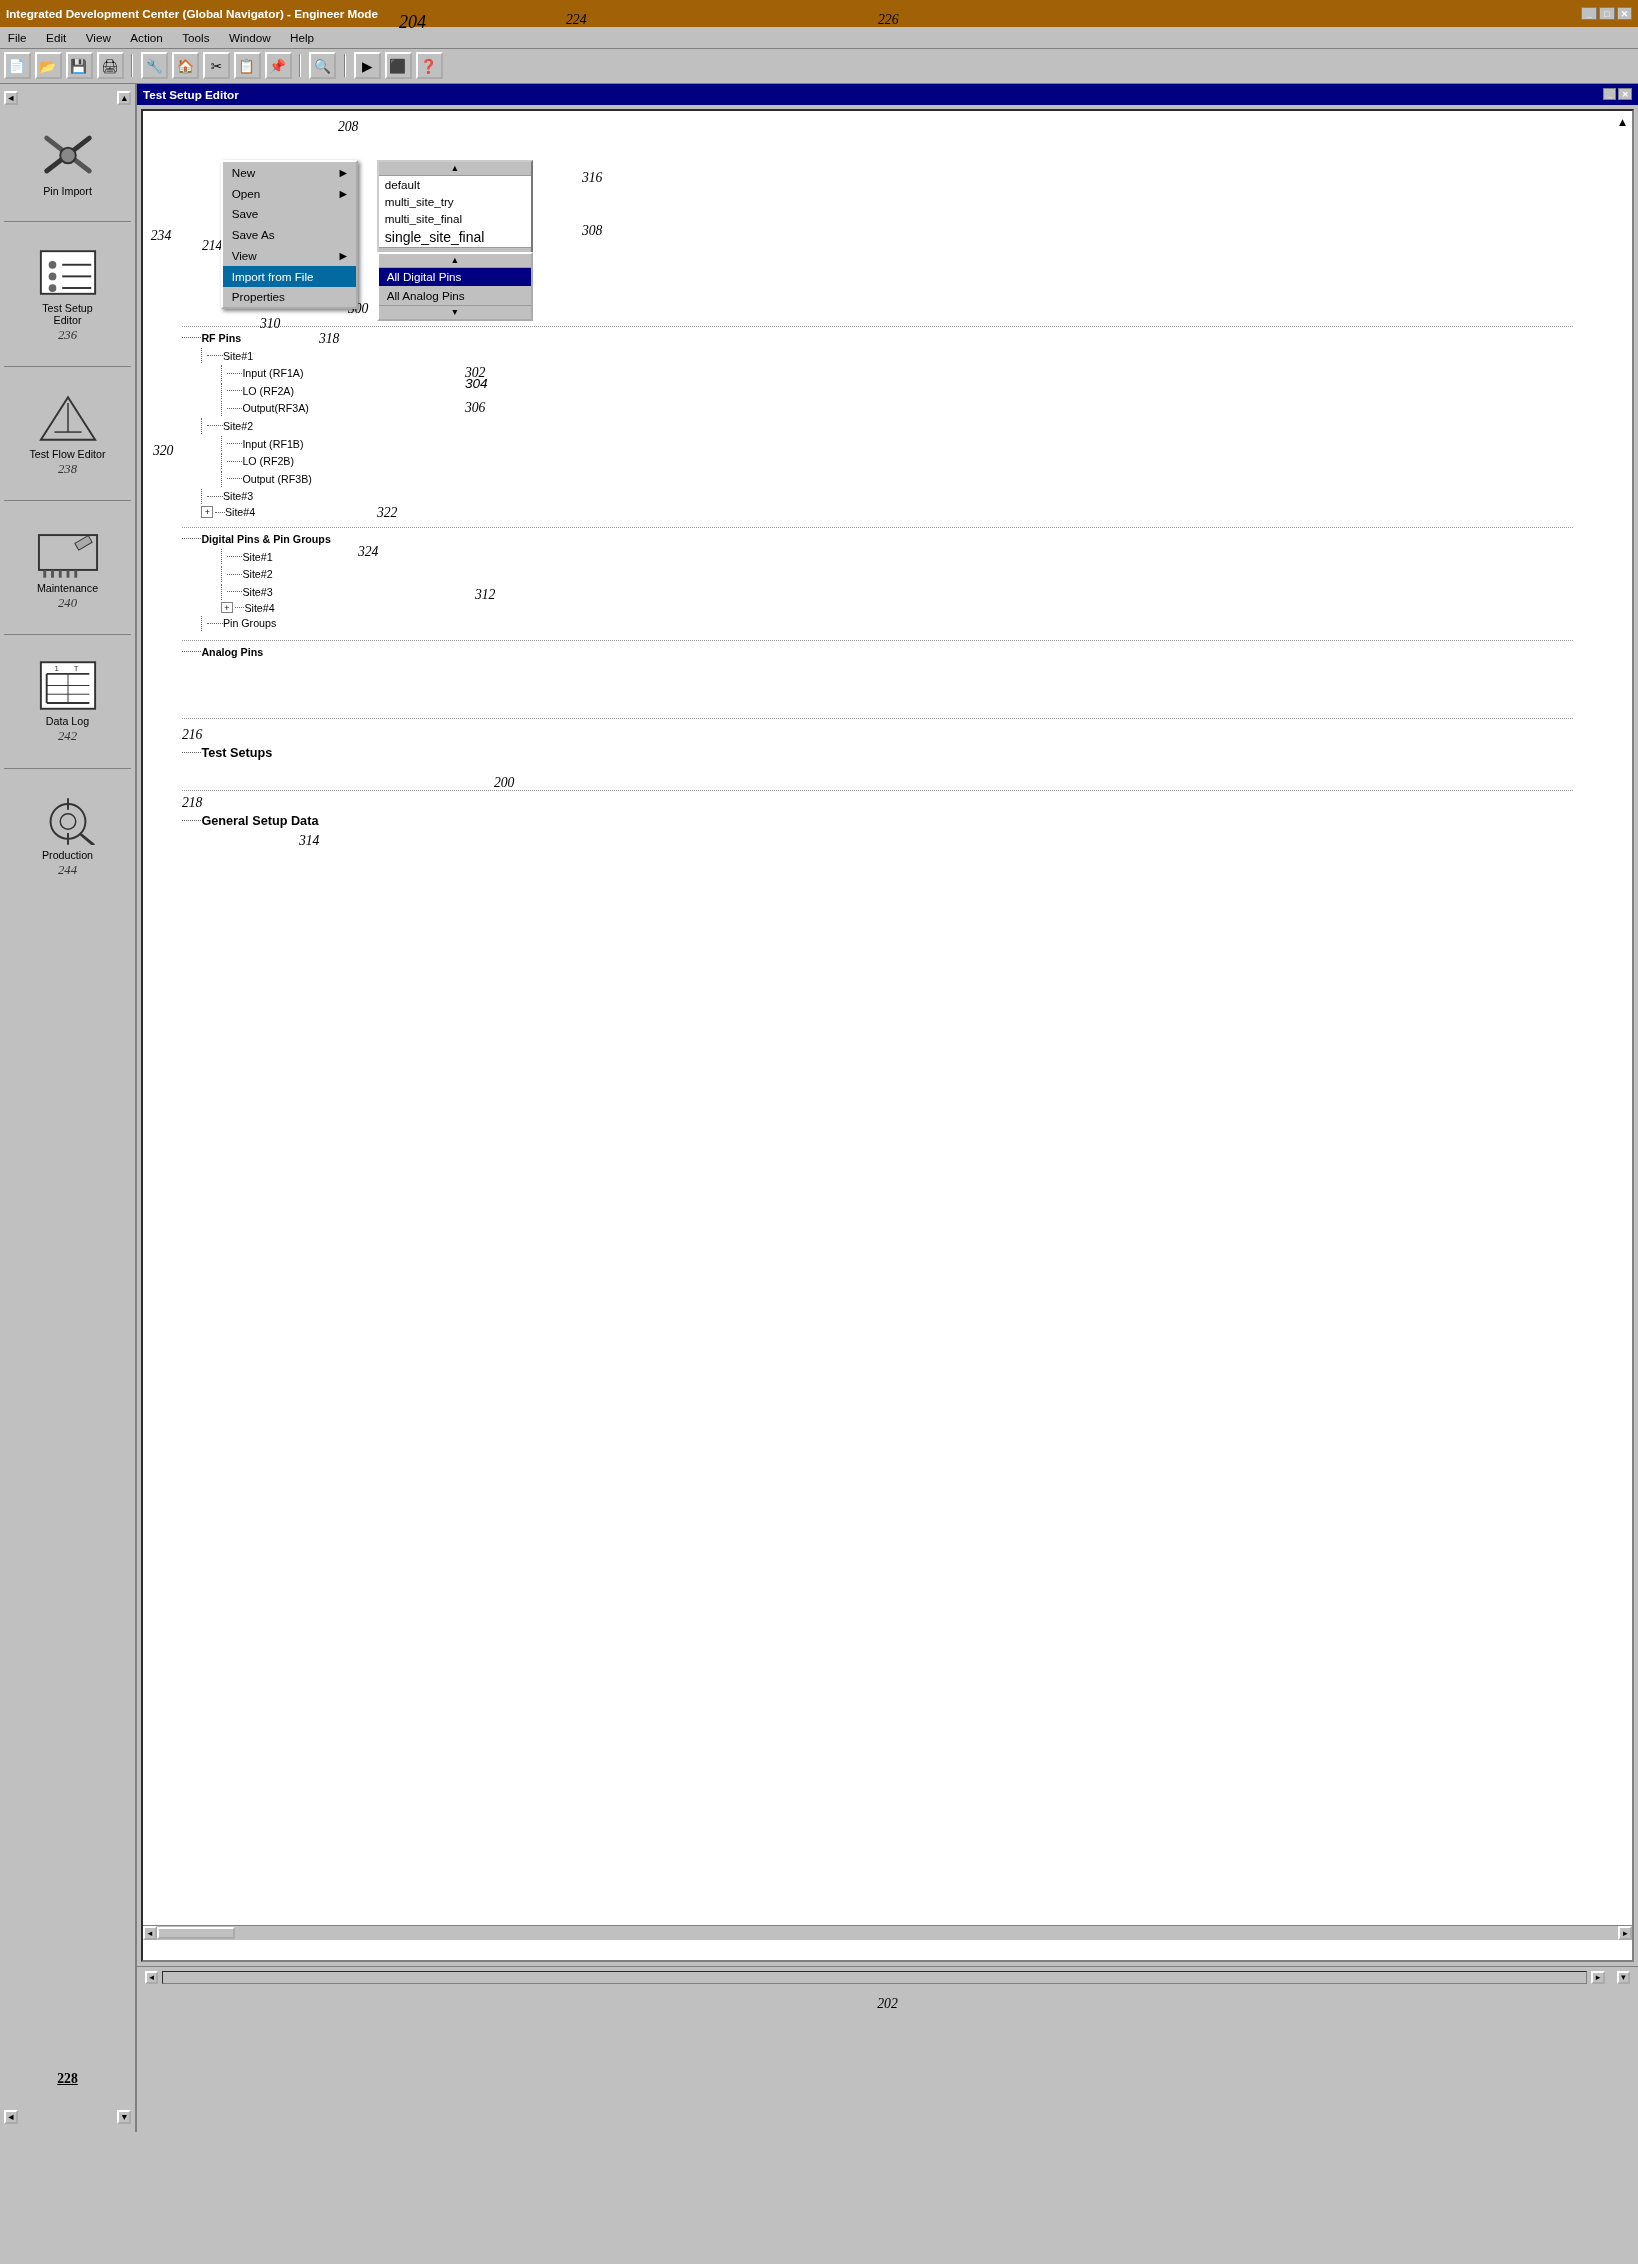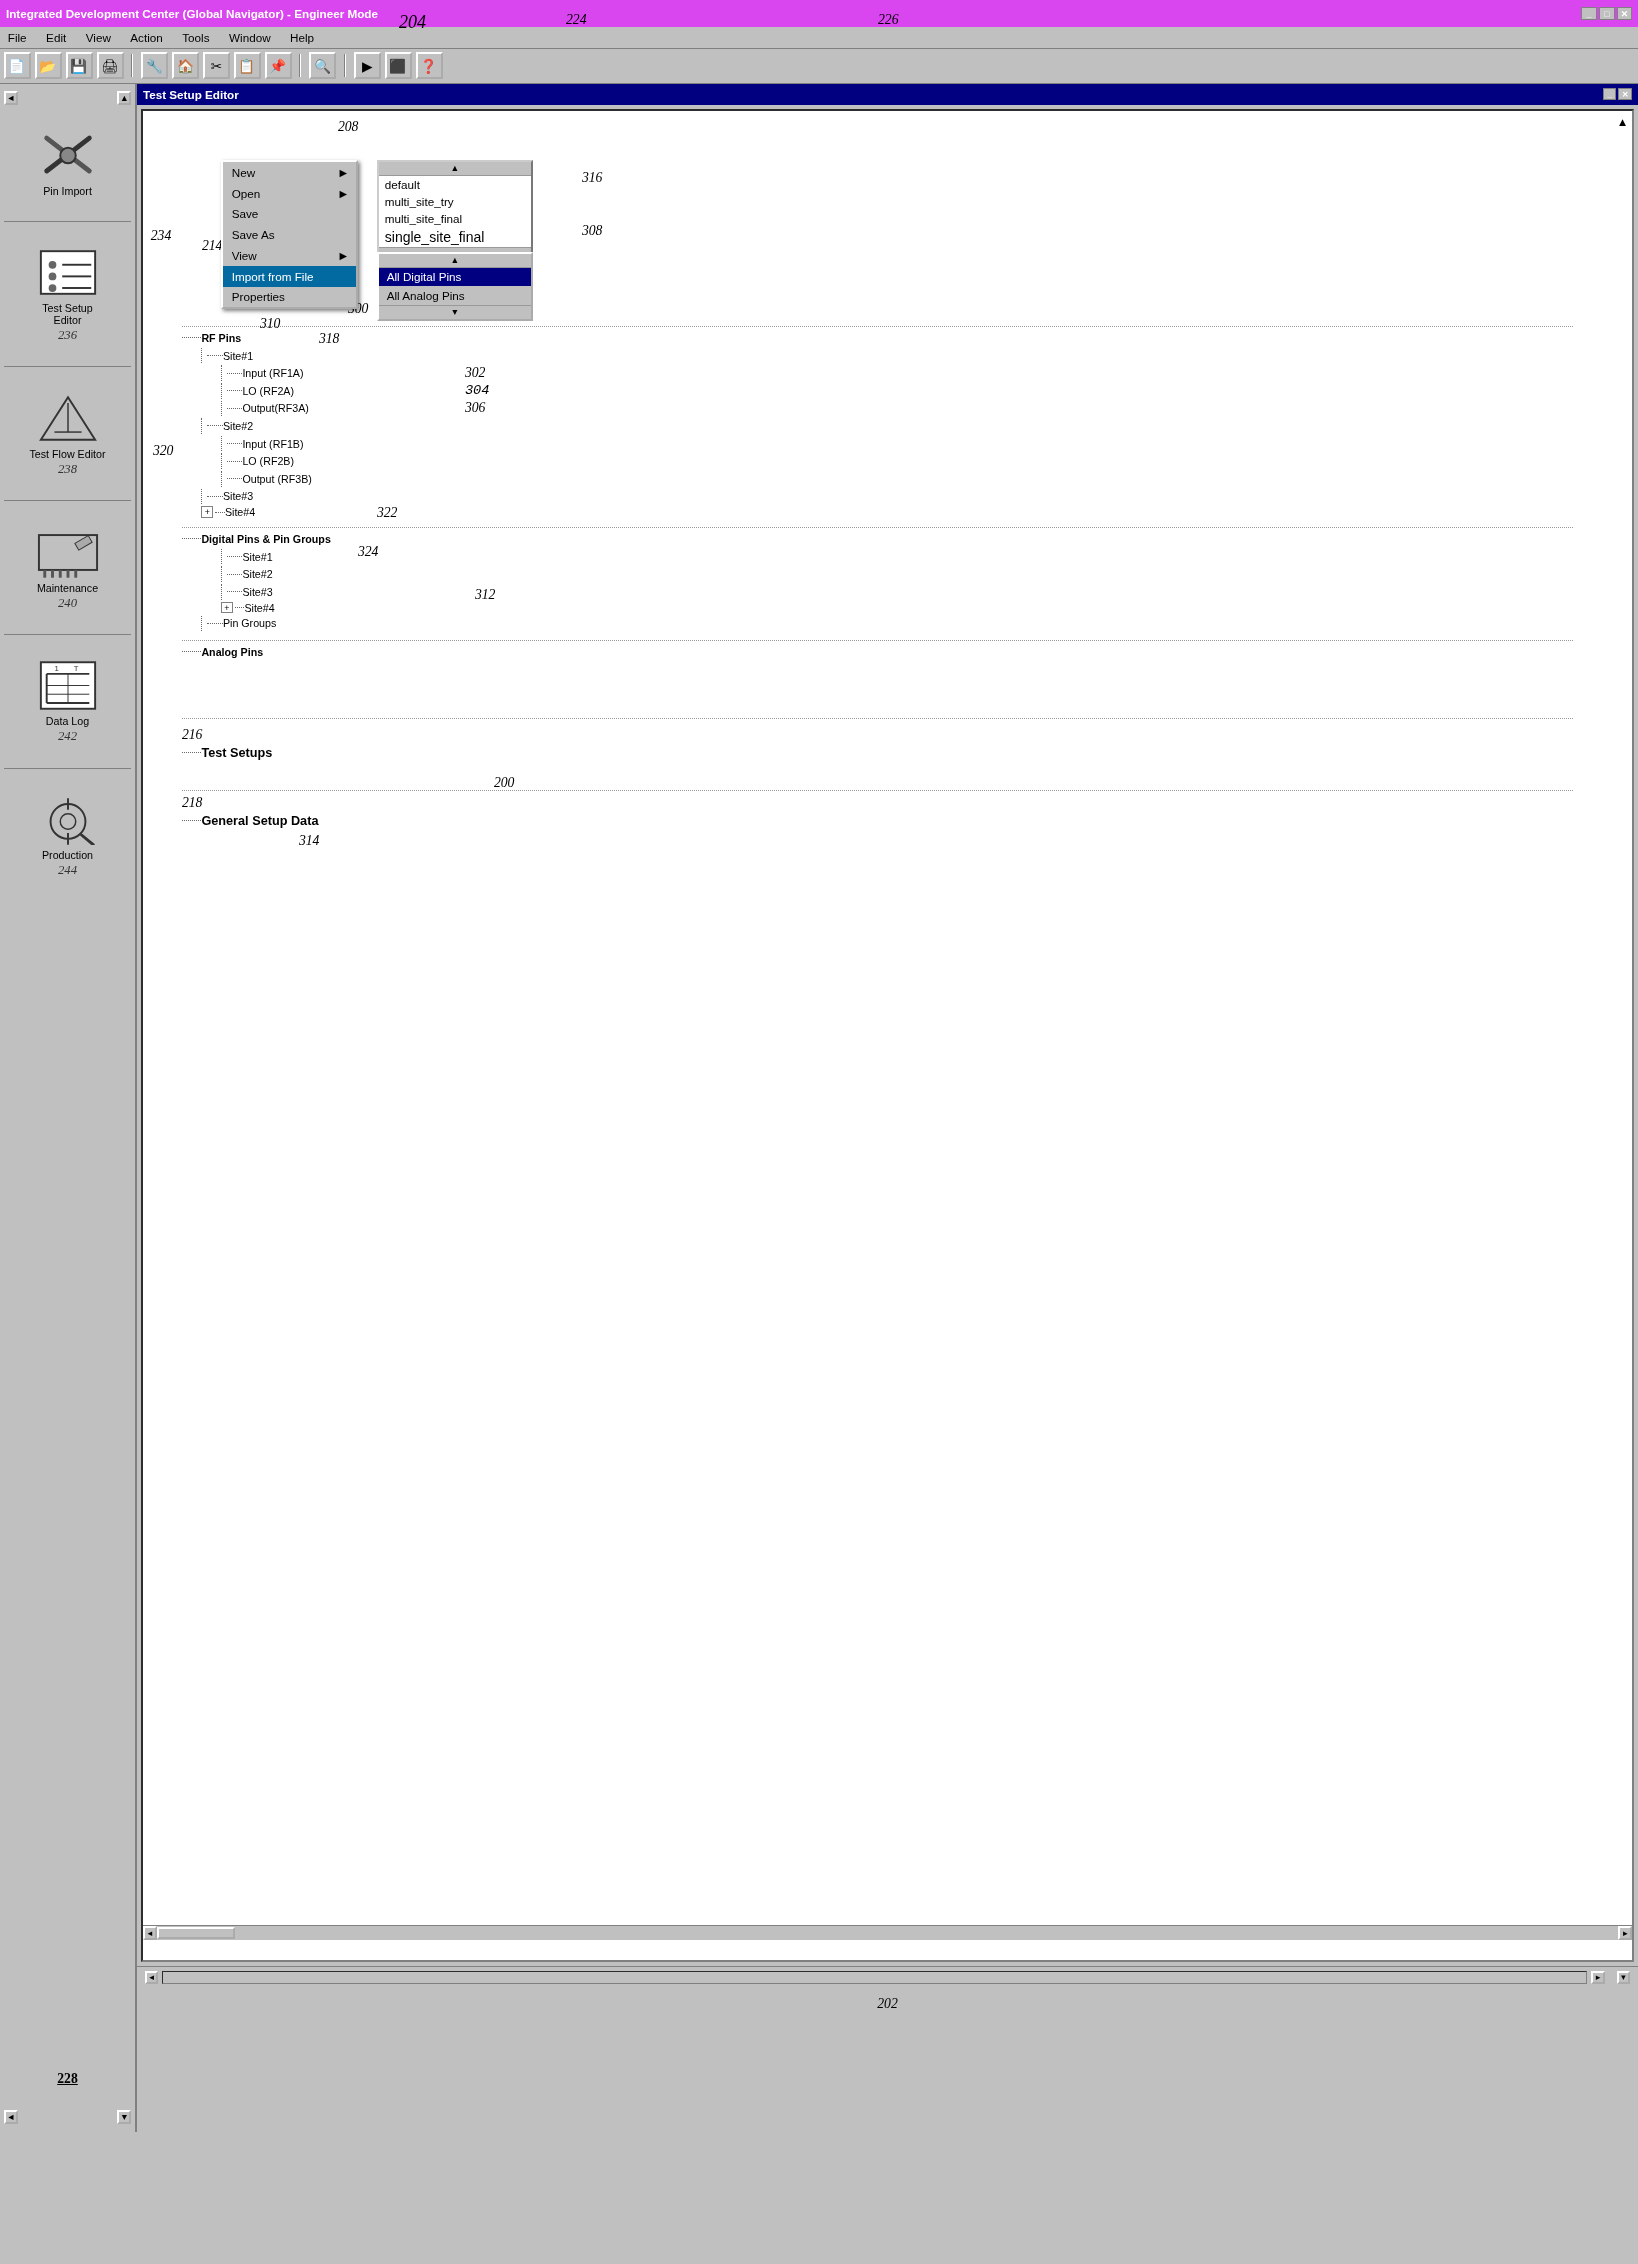--- a/index.html
+++ b/index.html
@@ -7,21 +7,21 @@
       background: #c0c0c0;
       font-family: 'Arial', sans-serif;
       font-size: 10.7px;
       width: 1638px;
       min-height: 2265px;
       position: relative;
     }
 
     
     .title-bar {
-      background: #d946ef;
+      background: #a16207;
       color: white;
       padding: 2.9px 5.9px;
       font-size: 11.7px;
       font-weight: bold;
       display: flex;
       align-items: center;
       justify-content: space-between;
       height: 27px;
     }
     .title-bar-buttons {
@@ -477,21 +477,21 @@
               </div>
               <div class="tree-node" style="cursor:pointer;">
                 <span style="display:inline-block; width:5.9px; border-left:1px dotted #666; height:15.6px; vertical-align:middle;"></span>
                 <span style="display:inline-block; width:15.6px; border-bottom:1px dotted #666; vertical-align:middle;"></span>
                 <span style="font-size:10.7px;">Output(RF3A)</span>
               </div>
             </div>
           </div>
 
           <div style="position:absolute; top:39px; left:283px; font-style:italic; font-family:serif; font-size:13.7px;">302</div>
-          <div style="position:absolute; top:57px; left:283px; font-style:italic; font-family:Liberation Mono, monospace; font-size:13.7px;">304</div>
+          <div style="position:absolute; top:50px; left:283px; font-style:italic; font-family:Liberation Sans, sans-serif; font-size:13.7px;">304</div>
           <div style="position:absolute; top:74px; left:283px; font-style:italic; font-family:serif; font-size:13.7px;">306</div>
 
           <div style="margin-left:19.5px;">
             <div class="tree-node" style="cursor:pointer;">
               <span style="display:inline-block; width:5.9px; border-left:1px dotted #666; height:15.6px; vertical-align:middle;"></span>
               <span style="display:inline-block; width:15.6px; border-bottom:1px dotted #666; vertical-align:middle;"></span>
               <span style="font-size:10.7px;">Site#2</span>
             </div>
             <div style="margin-left:19.5px;">
               <div class="tree-node">

